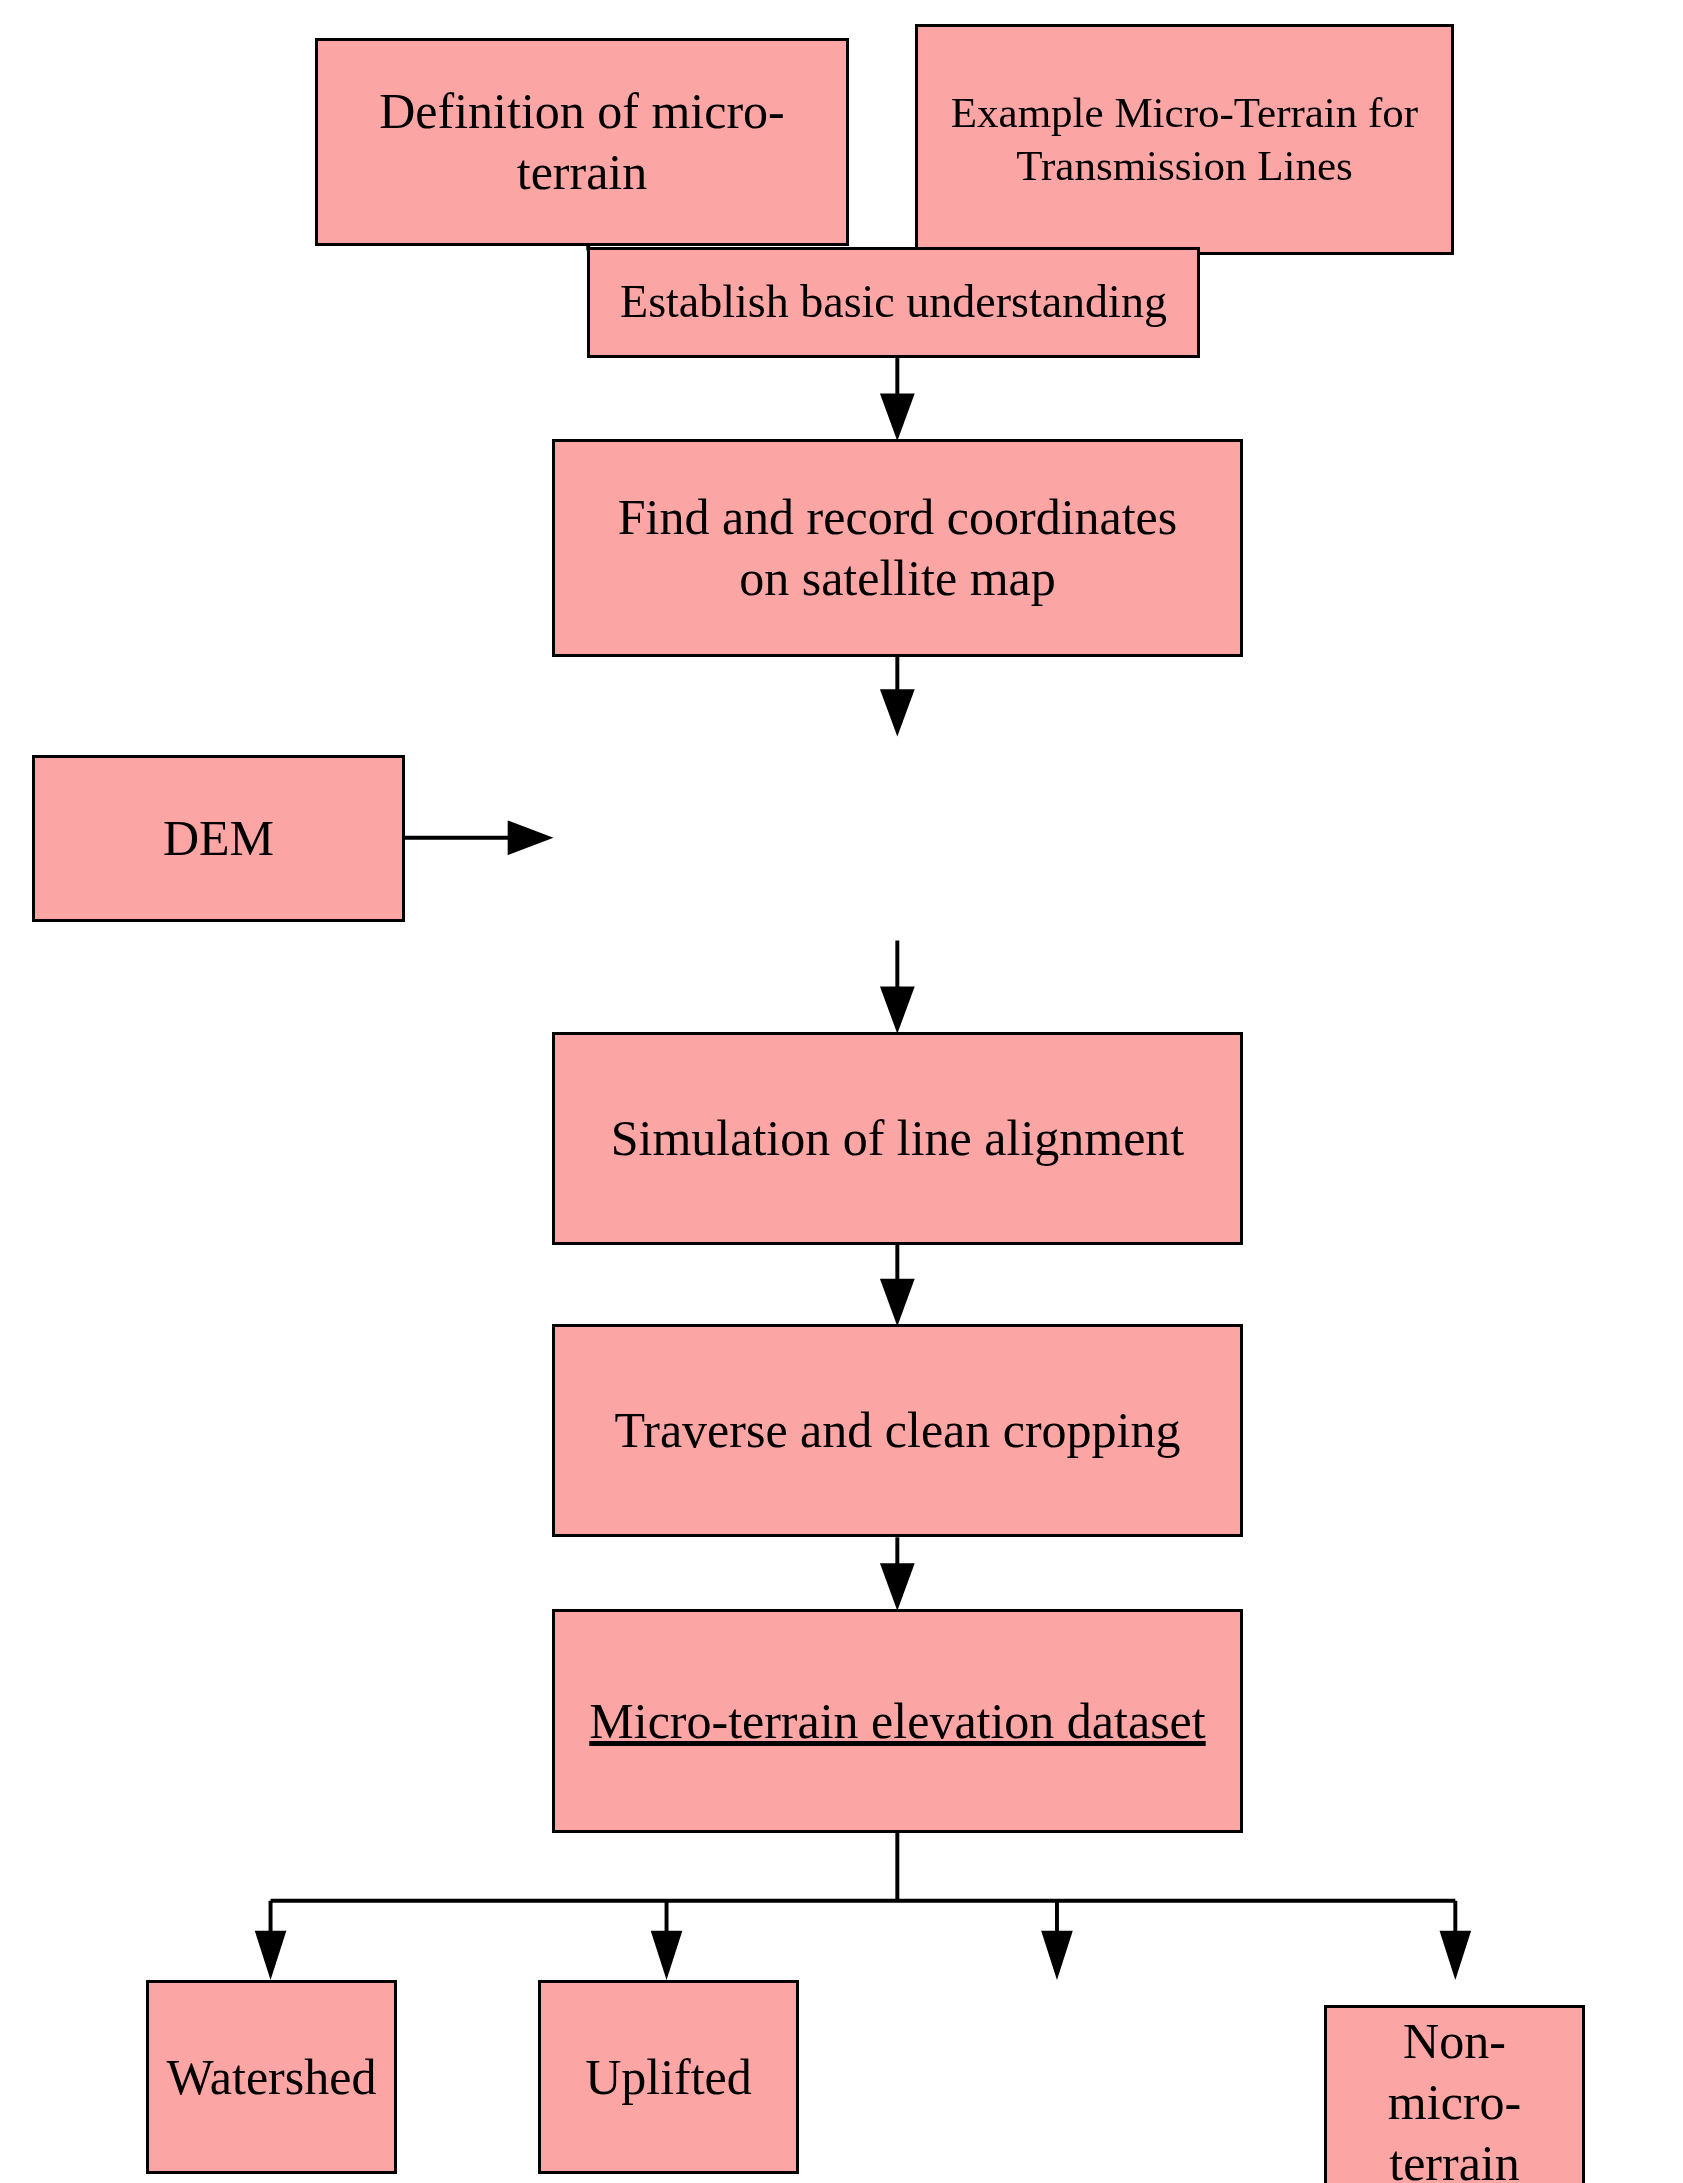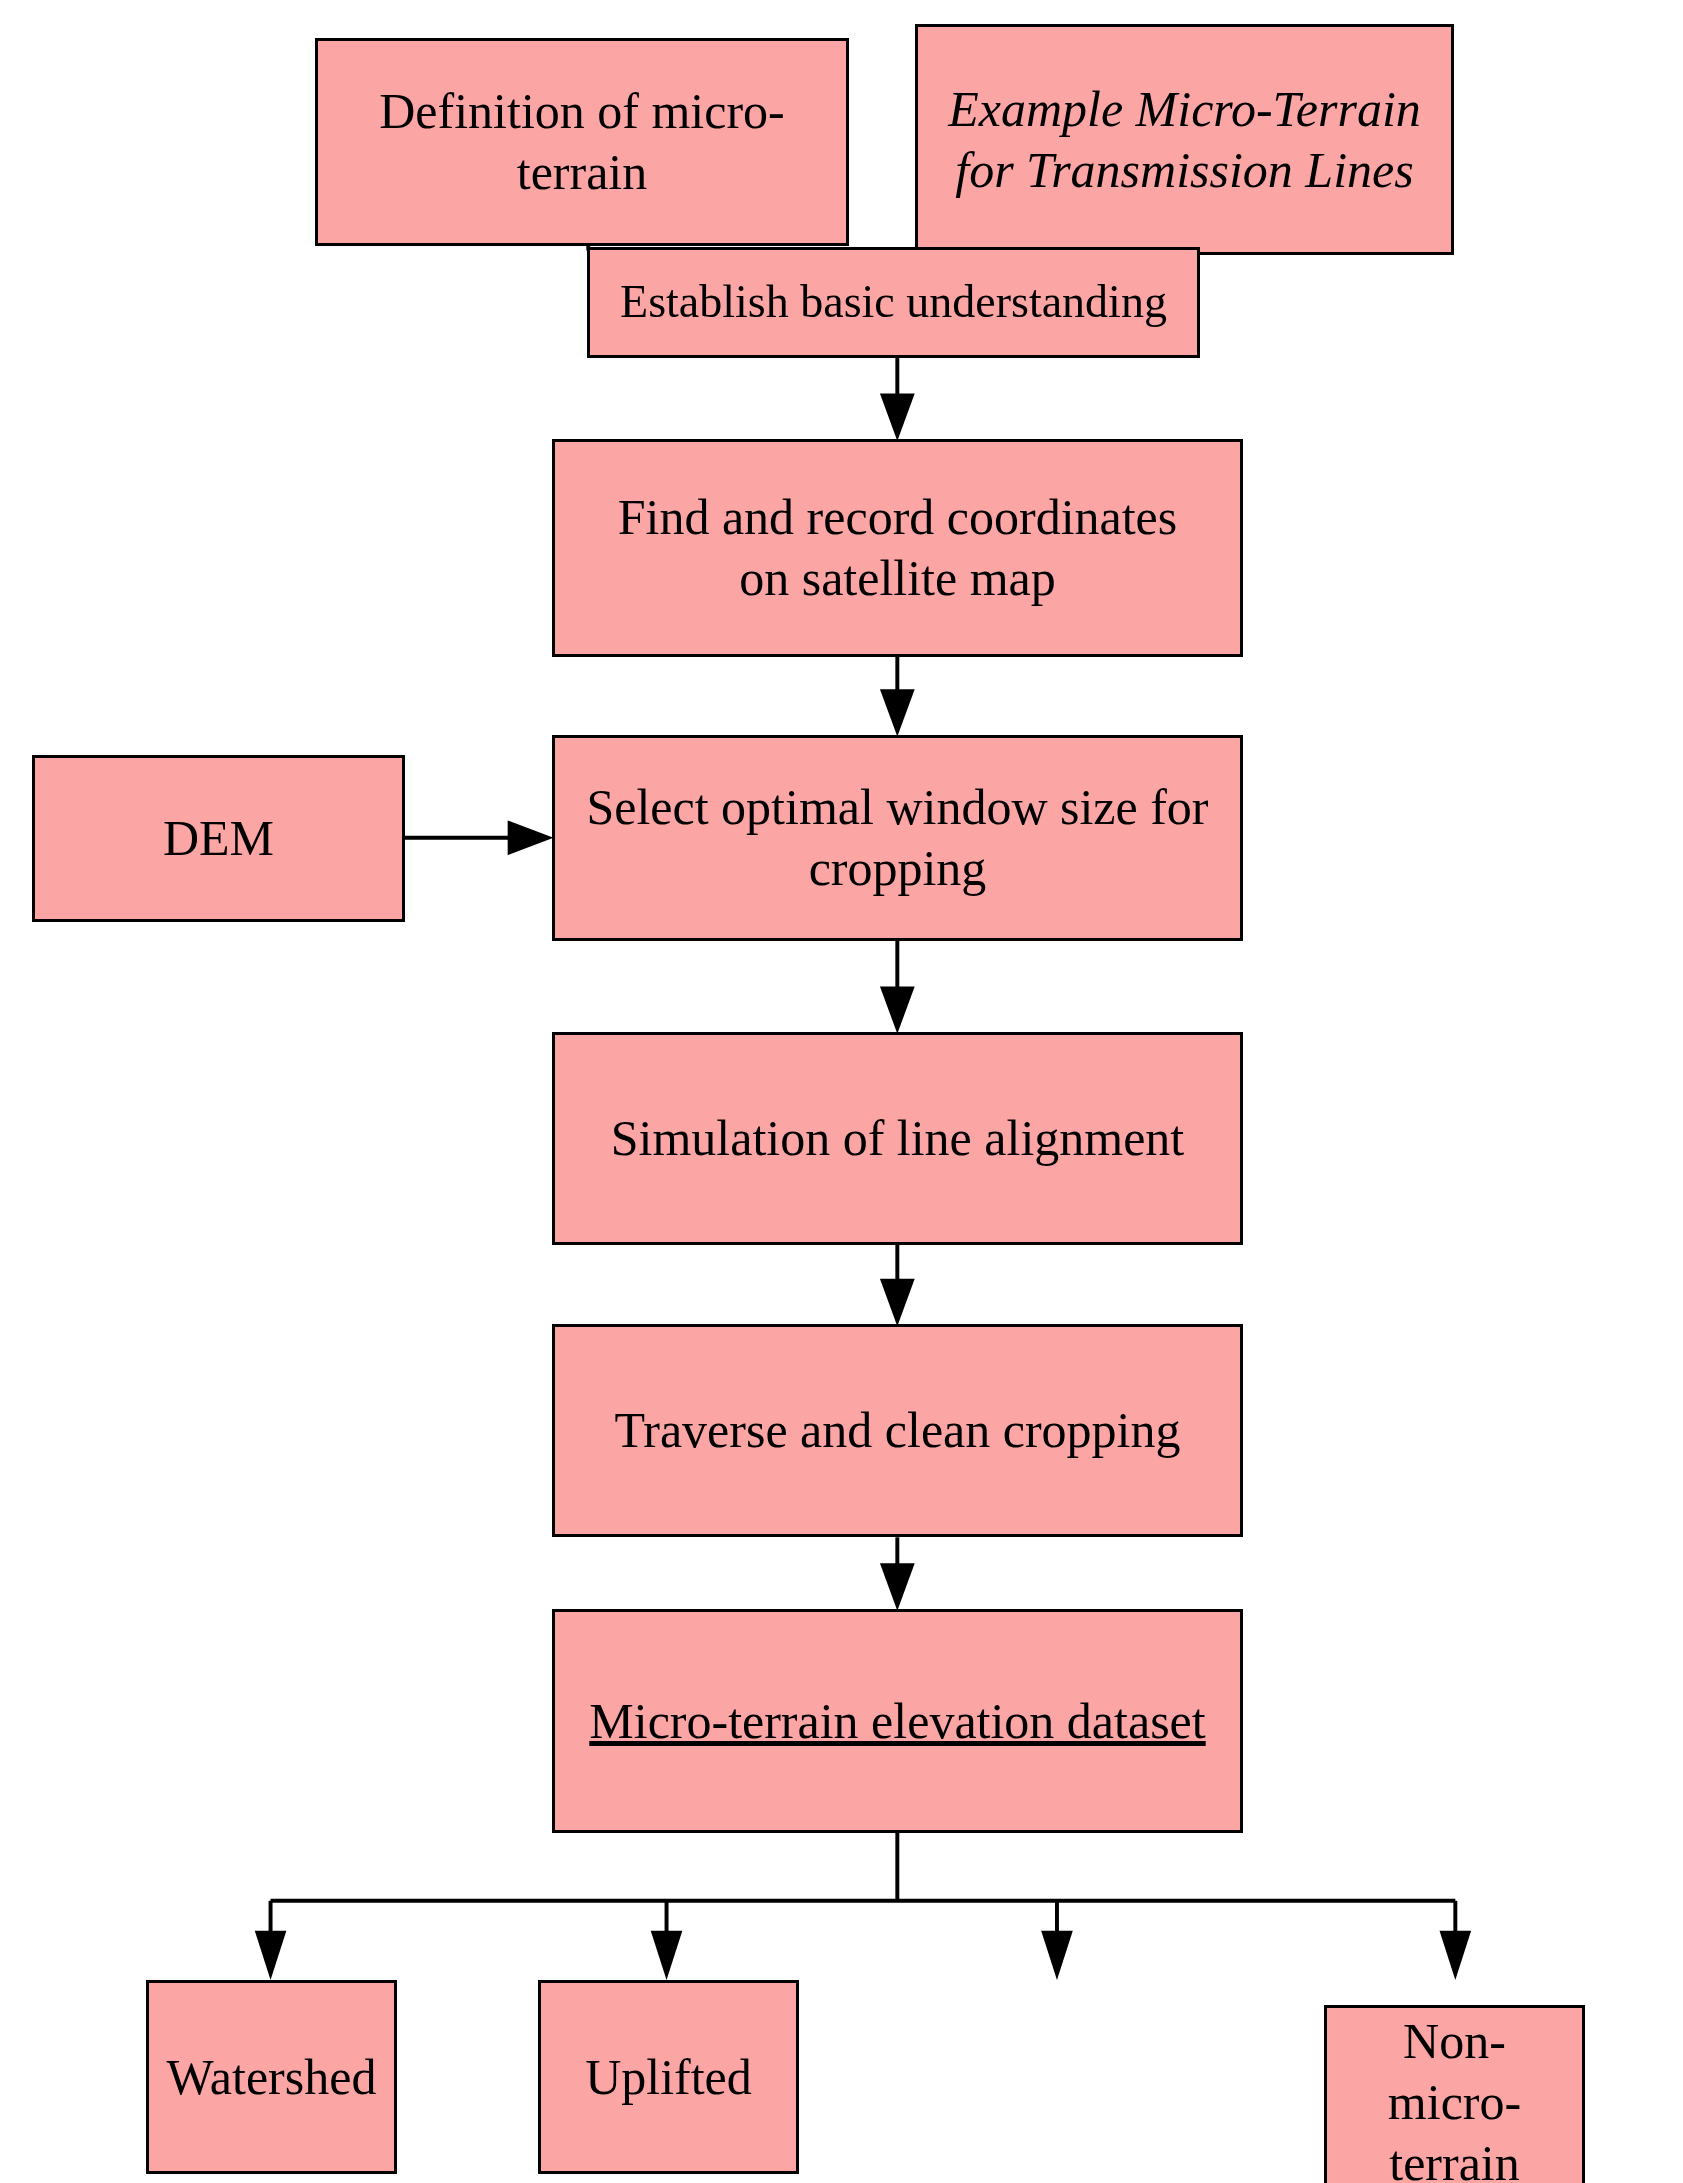--- a/index.html
+++ b/index.html
@@ -32,21 +32,21 @@
     z-index: 3;
   }
   .node .label {
     display: block;
     padding: 0 14.2px;
     width: 100%;
   }
   
   #n-definition      { left: 315px;  top: 38px;   width: 534px; height: 208px; font-size: 50px; }
   #n-definition .label { padding: 0 47px; }
-  #n-example         { left: 915px; top: 24px;   width: 539px; height: 231px; font-size: 50px; font-style: italic; }
+  #n-example         { left: 915px; top: 24px;   width: 539px; height: 231px; font-size: 43px; }
   #n-example .label  { padding: 0 19px; }
   #n-establish       { left: 587px;  top: 247px;  width: 613px; height: 111px; font-size: 46px; border-top: 3.2px solid #000; }
   #n-establish .label{ padding: 0 6.3px; }
   #n-find            { left: 552px;  top: 439px;  width: 691px; height: 218px; font-size: 50px; }
   #n-find .label     { padding: 0 32px; }
   #n-dem             { left: 32px;   top: 755px;  width: 373px; height: 167px; font-size: 50px; }
   #n-select          { left: 552px;  top: 735px;  width: 691px; height: 206px; font-size: 50px; }
   #n-select .label   { padding: 0 24px; }
   #n-simulation      { left: 552px;  top: 1032px; width: 691px; height: 213px; font-size: 50px; }
   #n-traverse        { left: 552px;  top: 1324px; width: 691px; height: 213px; font-size: 50px; }
@@ -129,23 +129,20 @@
   </div>
 
   <div class="node" id="n-find">
     <span class="label">Find and record coordinates on satellite map</span>
   </div>
 
   <div class="node" id="n-dem">
     <span class="label">DEM</span>
   </div>
 
-  <div class="node" id="n-select">
-    <span class="label">Select optimal window size for cropping</span>
-  </div>
 
   <div class="node" id="n-simulation">
     <span class="label">Simulation of line alignment</span>
   </div>
 
   <div class="node" id="n-traverse">
     <span class="label">Traverse and clean cropping</span>
   </div>
 
   <div class="node" id="n-elevation">

